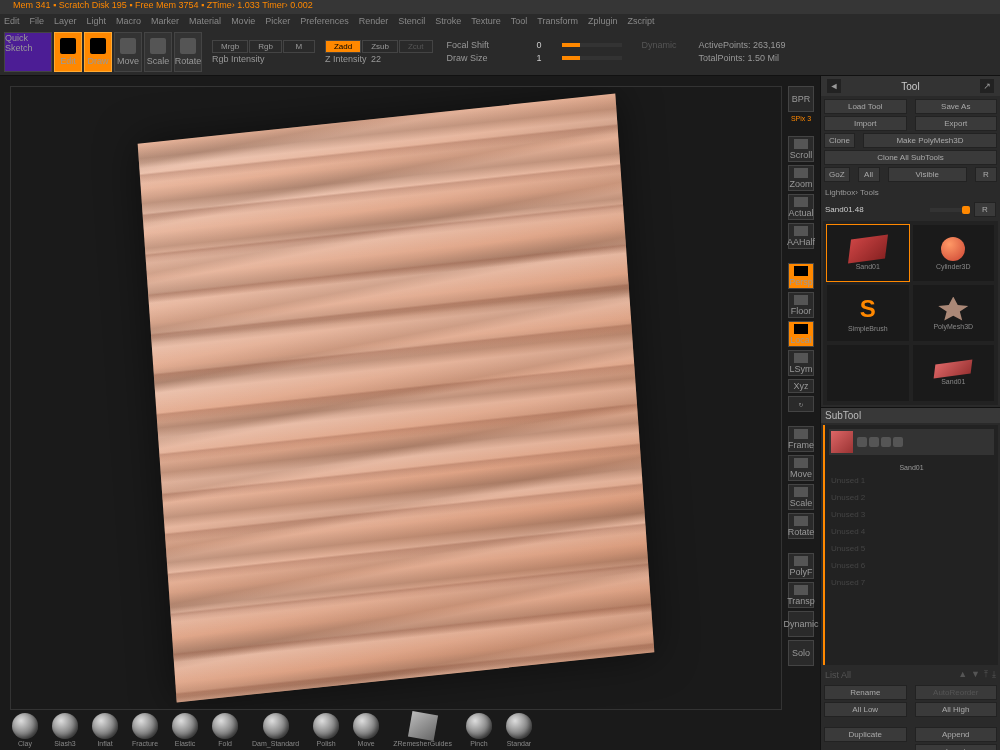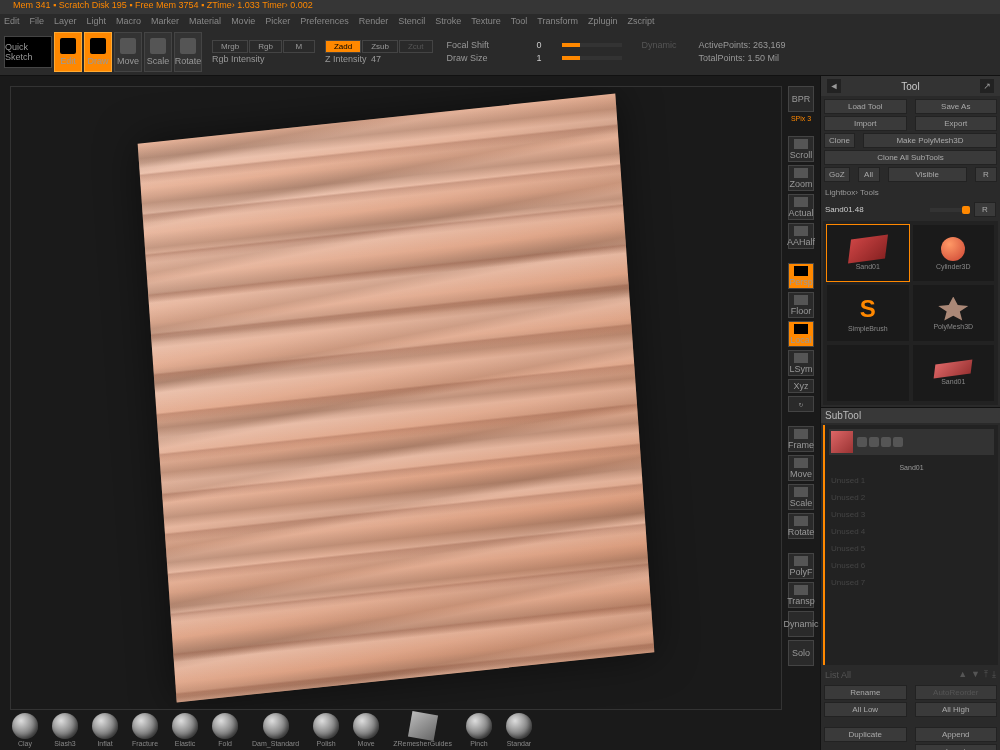--- a/index.html
+++ b/index.html
@@ -11,21 +11,21 @@
 .tb-btn.on{background:#f80;color:#000}
 .win-btns{display:flex;gap:2px;margin-left:6px}
 .win-btn{width:14px;height:12px;background:#2a2a2a;border:1px solid #444;display:flex;align-items:center;justify-content:center;font-size:8px;cursor:pointer}
 .menubar{height:14px;background:#2a2a2a;display:flex;align-items:center;padding:0 4px;gap:10px}
 .menubar span{font-size:9px;color:#888;cursor:pointer}
 .toolbar{height:48px;background:#2a2a2a;display:flex;align-items:center;padding:2px 4px;gap:2px;border-bottom:1px solid #111}
 .tool-btn{width:28px;height:40px;background:#333;border:1px solid #444;display:flex;flex-direction:column;align-items:center;justify-content:center;cursor:pointer;font-size:7px;gap:2px}
 .tool-btn.active{background:#f80;color:#000;border-color:#fa3}
 .tool-btn .icn{width:16px;height:16px;background:#555;border-radius:2px}
 .tool-btn.active .icn{background:#000}
-.quick-sketch{width:48px;height:32px;background:#000000;border:1px solid #444;display:flex;flex-direction:column;align-items:center;justify-content:center;font-size:7px;cursor:pointer}
+.quick-sketch{width:48px;height:40px;background:#4c1d95;border:1px solid #444;display:flex;flex-direction:column;align-items:center;font-size:7px;cursor:pointer}
 .mode-group{display:flex;flex-direction:column;gap:1px;margin-left:8px}
 .mode-row{display:flex;gap:1px;align-items:center}
 .mode-btn{padding:1px 8px;background:#2a2a2a;border:1px solid #444;font-size:8px;cursor:pointer;min-width:32px;text-align:center}
 .mode-btn.active{background:#f80;color:#000}
 .slider-group{display:flex;flex-direction:column;gap:3px;margin-left:12px;font-size:8px}
 .slider-row{display:flex;align-items:center;gap:20px}
 .slider-label{min-width:70px}
 .slider-val{color:#ccc}
 .slider-bar{width:60px;height:4px;background:#333;position:relative}
 .slider-bar::after{content:'';position:absolute;left:0;top:0;height:100%;width:30%;background:#f80}
@@ -146,21 +146,21 @@
     <div class="mode-row" style="color:#555">
         <span>Rgb Intensity</span>
       </div>
   </div>
   <div class="mode-group">
     <div class="mode-row">
       <div class="mode-btn active">Zadd</div>
       <div class="mode-btn">Zsub</div>
       <div class="mode-btn" style="color:#555">Zcut</div>
     </div>
-    <div class="mode-row"><span>Z Intensity</span>&nbsp;<span>47</span></div>
+    <div class="mode-row"><span>Z Intensity</span>&nbsp;<span>22</span></div>
   </div>
   <div class="slider-group">
     <div class="slider-row">
         <span class="slider-label">Focal Shift</span>
         <span class="slider-val">0</span>
         <div class="slider-bar"></div>
         <span style="color:#555">Dynamic</span>
       </div>
     <div class="slider-row">
         <span class="slider-label">Draw Size</span>

